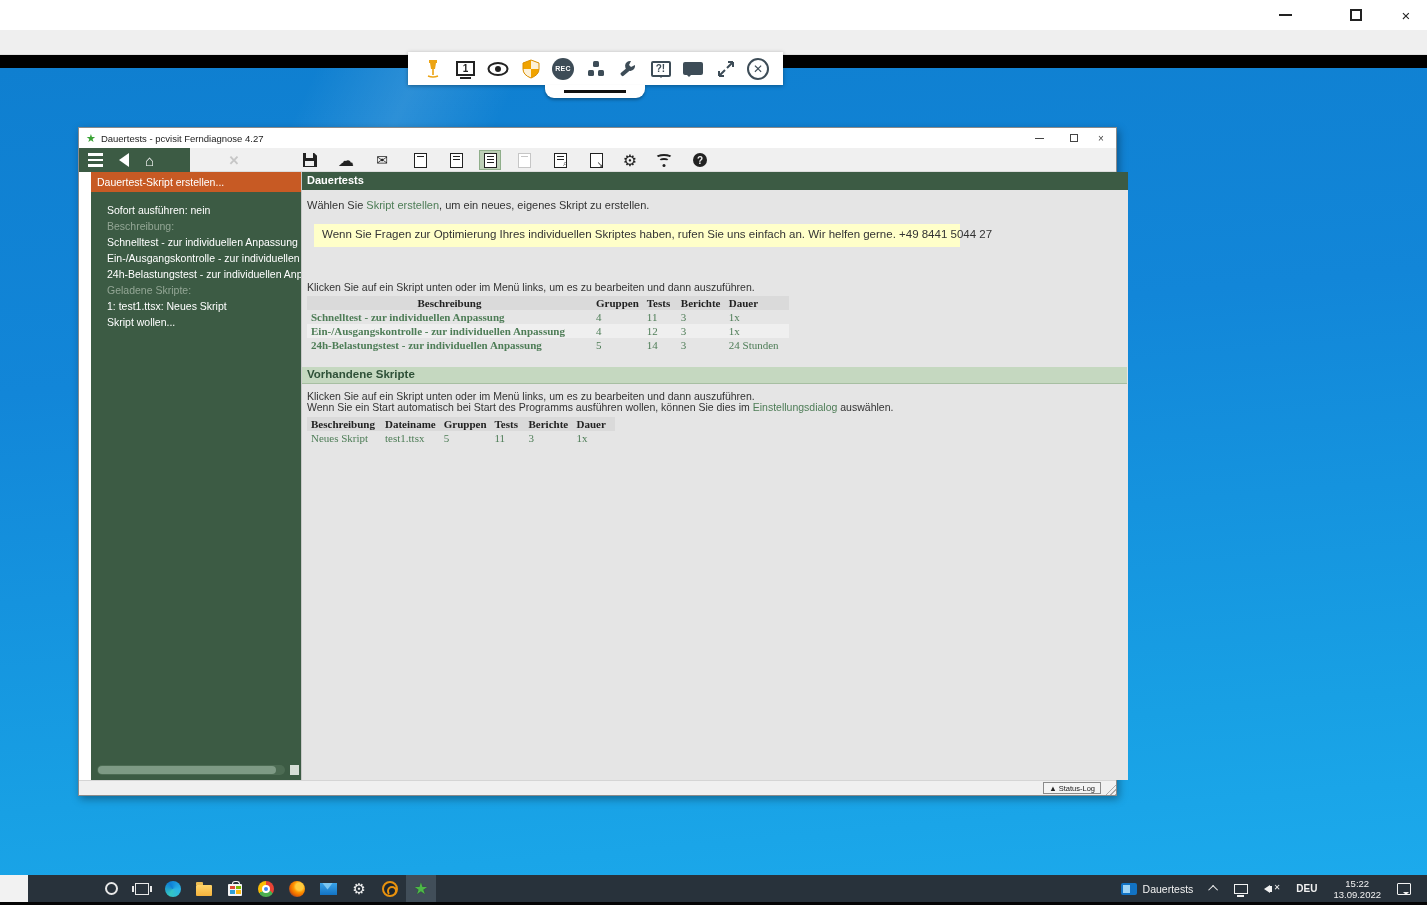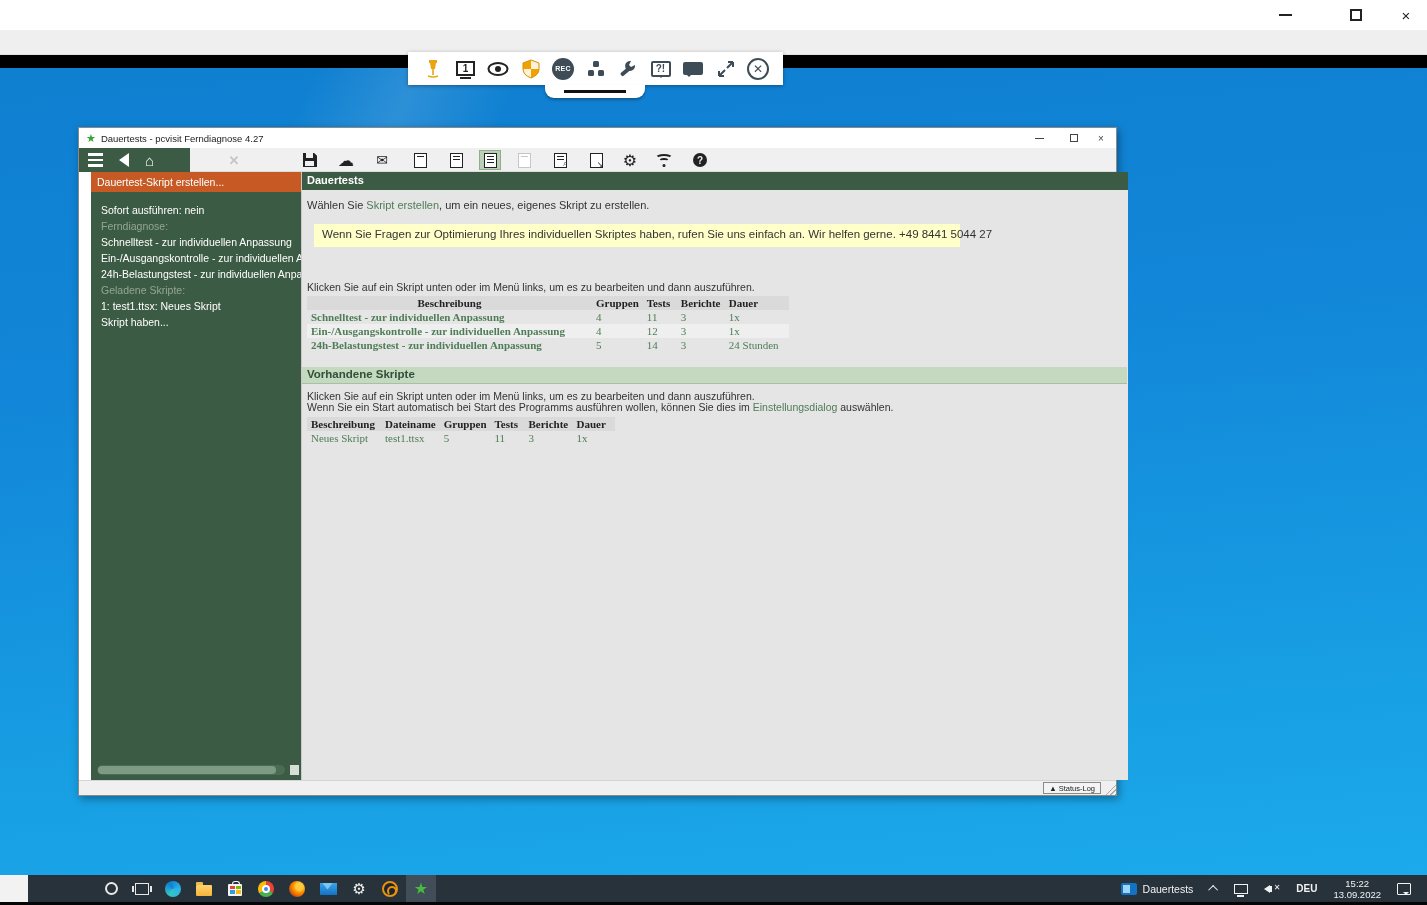--- a/index.html
+++ b/index.html
@@ -75,21 +75,21 @@
   .floppy::after { content:""; position:absolute; left:2px; bottom:1px; width:9px; height:5px; background:#f0f0f0; }
   .wifi { position:relative; width:18px; height:13px; }
   .wifi span { position:absolute; left:50%; transform:translateX(-50%); border:2px solid #222; border-bottom:none; border-left-color:transparent; border-right-color:transparent; border-radius:50% 50% 0 0; }
   .wifi .w1 { width:18px; height:9px; top:0; } .wifi .w2 { width:11px; height:6px; top:4px; }
   .wifi .dot { position:absolute; left:50%; transform:translateX(-50%); bottom:0; width:3px; height:3px; background:#222; border-radius:50%; border:none; }
   .help-circle { width:14px; height:14px; border-radius:50%; background:#222; color:#f0f0f0; font-size:10px; font-weight:bold; display:flex; align-items:center; justify-content:center; }
 
   
   .app-body { left:12px; top:44px; width:1037px; height:608px; }
   .sidebar { position:absolute; left:0; top:0; width:210px; height:608px; background:#3c5b44; }
-  .sb-item { font-size:10.5px; color:#fff; padding:2px 10px; line-height:12px; white-space:nowrap; overflow:hidden; }
+  .sb-item { font-size:10.5px; color:#fff; padding:2px 16px; line-height:12px; white-space:nowrap; overflow:hidden; }
   .sb-selected { background:#c75a24; padding:4px 6px; margin-bottom:10px; }
   .sb-muted { color:#93a695; }
   .sb-scroll { position:absolute; left:6px; bottom:5px; width:188px; height:10px; background:#4c6b53; border-radius:5px; }
   .sb-thumb { position:absolute; left:1px; top:1px; width:178px; height:8px; background:#7e9a85; border-radius:4px; }
   .sb-scroll-btn { position:absolute; right:2px; bottom:5px; width:9px; height:10px; background:#d7ded7; }
   .content { position:absolute; left:210px; top:0; width:827px; height:608px; background:#e5e5e5; border-left:1px solid #c9c9c9; overflow:hidden; }
 
   .content-header { position:absolute; left:0; top:0; width:827px; height:18px; background:#3c5b44; color:#fff;
     font-size:11px; font-weight:bold; padding:2px 5px; }
   .intro { position:absolute; left:5px; top:27px; font-size:11px; color:#333; }
@@ -341,27 +341,27 @@
             <span>?</span>
           </span>
       </div>
     </div>
 
     <div class="abs app-body">
 
       <div class="sidebar">
         <div class="sb-item sb-selected">Dauertest-Skript erstellen...</div>
         <div class="sb-item">Sofort ausführen: nein</div>
-        <div class="sb-item sb-muted">Ferndiagnose:</div>
+        <div class="sb-item sb-muted">Beschreibung:</div>
         <div class="sb-item">Schnelltest - zur individuellen Anpassung</div>
         <div class="sb-item">Ein-/Ausgangskontrolle - zur individuellen Anpassun</div>
         <div class="sb-item">24h-Belastungstest - zur individuellen Anpassung</div>
         <div class="sb-item sb-muted">Geladene Skripte:</div>
         <div class="sb-item">1: test1.ttsx: Neues Skript</div>
-        <div class="sb-item">Skript haben...</div>
+        <div class="sb-item">Skript wollen...</div>
         <div class="sb-scroll">
           <span class="sb-thumb"></span>
         </div>
         <span class="sb-scroll-btn"></span>
       </div>
 
       <div class="content">
         <div class="content-header">Dauertests</div>
 
         <div class="intro"><span>Wählen Sie </span><span class="green-link">Skript erstellen</span><span>, um ein neues, eigenes Skript zu erstellen.</span></div>

